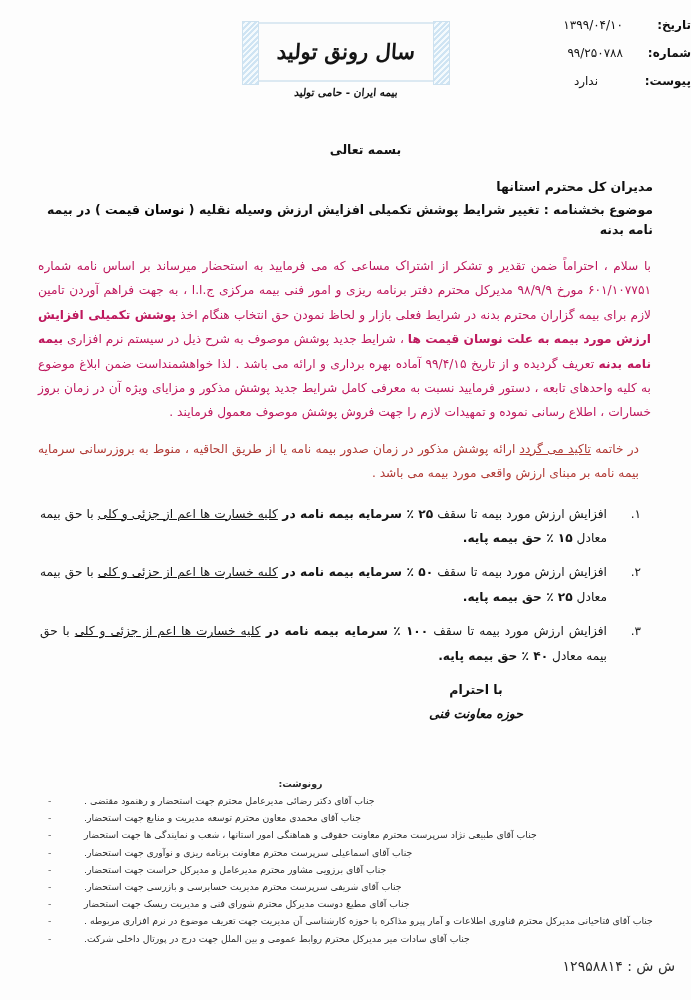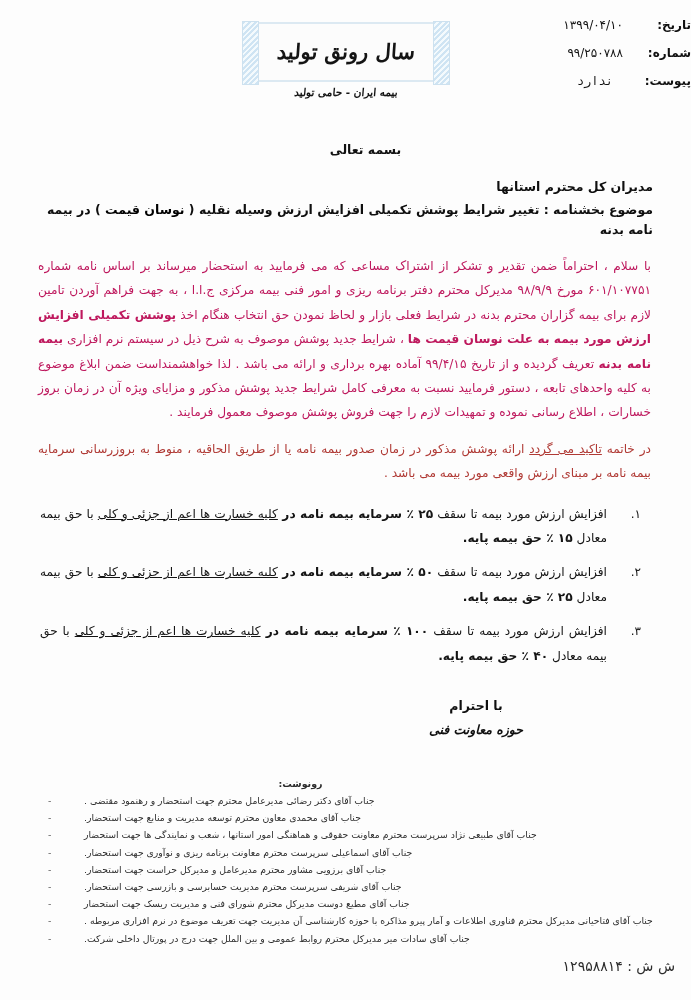--- a/index.html
+++ b/index.html
@@ -173,21 +173,21 @@
   .meta-label {
     font-weight: bold;
     width: 54px;
     text-align: right;
     flex: 0 0 54px;
   }
   .meta-value {
     margin-right: 14px;
     letter-spacing: 0.3px;
   }
-  .meta-row.attachment .meta-value { margin-right: 24px; font-family: Liberation Mono, monospace; }
+  .meta-row.attachment .meta-value { margin-right: 39px; }
 
   
   .bismillah {
     text-align: center;
     font-size: 12.5px;
     font-weight: bold;
     color: #111;
     margin-top: 12px;
     margin-right: -40px;
   }
@@ -212,21 +212,21 @@
     margin: 14px 40px 0 38px;
     font-size: 12.2px;
     line-height: 2.0;
     text-align: justify;
     text-justify: inter-word;
     color: #be185d;
   }
   .para b { font-weight: bold; }
 
   .para-red {
-    margin: 12px 40px 0 38px;
+    margin: 12px 52px 0 38px;
     font-size: 12.2px;
     line-height: 2.0;
     text-align: justify;
     color: #b03a35;
   }
   .para-red .u { text-decoration: underline; }
 
   .items {
     margin: 16px 50px 0 40px;
     padding: 0;
@@ -247,21 +247,21 @@
     font-size: 12px;
   }
   .item-text {
     flex: 1 1 auto;
     text-align: justify;
   }
   .item-text b { font-weight: bold; }
   .item-text .u { text-decoration: underline; }
 
   .signoff {
-    margin-top: 26px;
+    margin-top: 10px;
     margin-right: 0;
     text-align: center;
     width: 430px;
     font-size: 12.5px;
     font-weight: bold;
     color: #0f0f0f;
     line-height: 1.9;
   }
   .signoff .role { letter-spacing: 1px; font-style: italic; }
 

